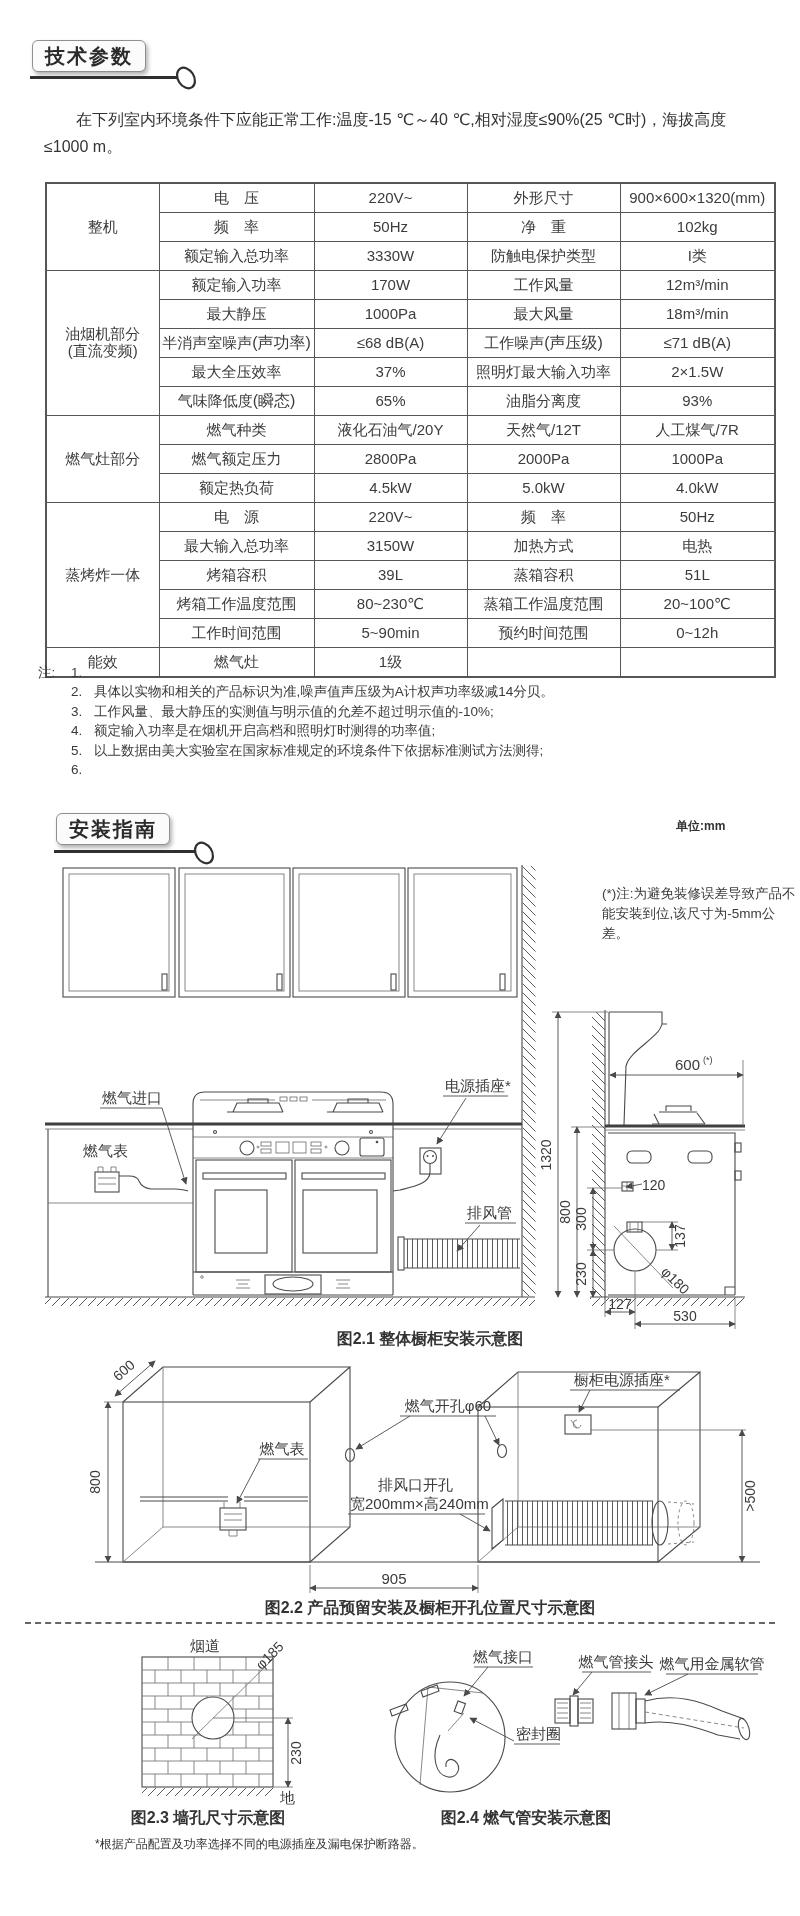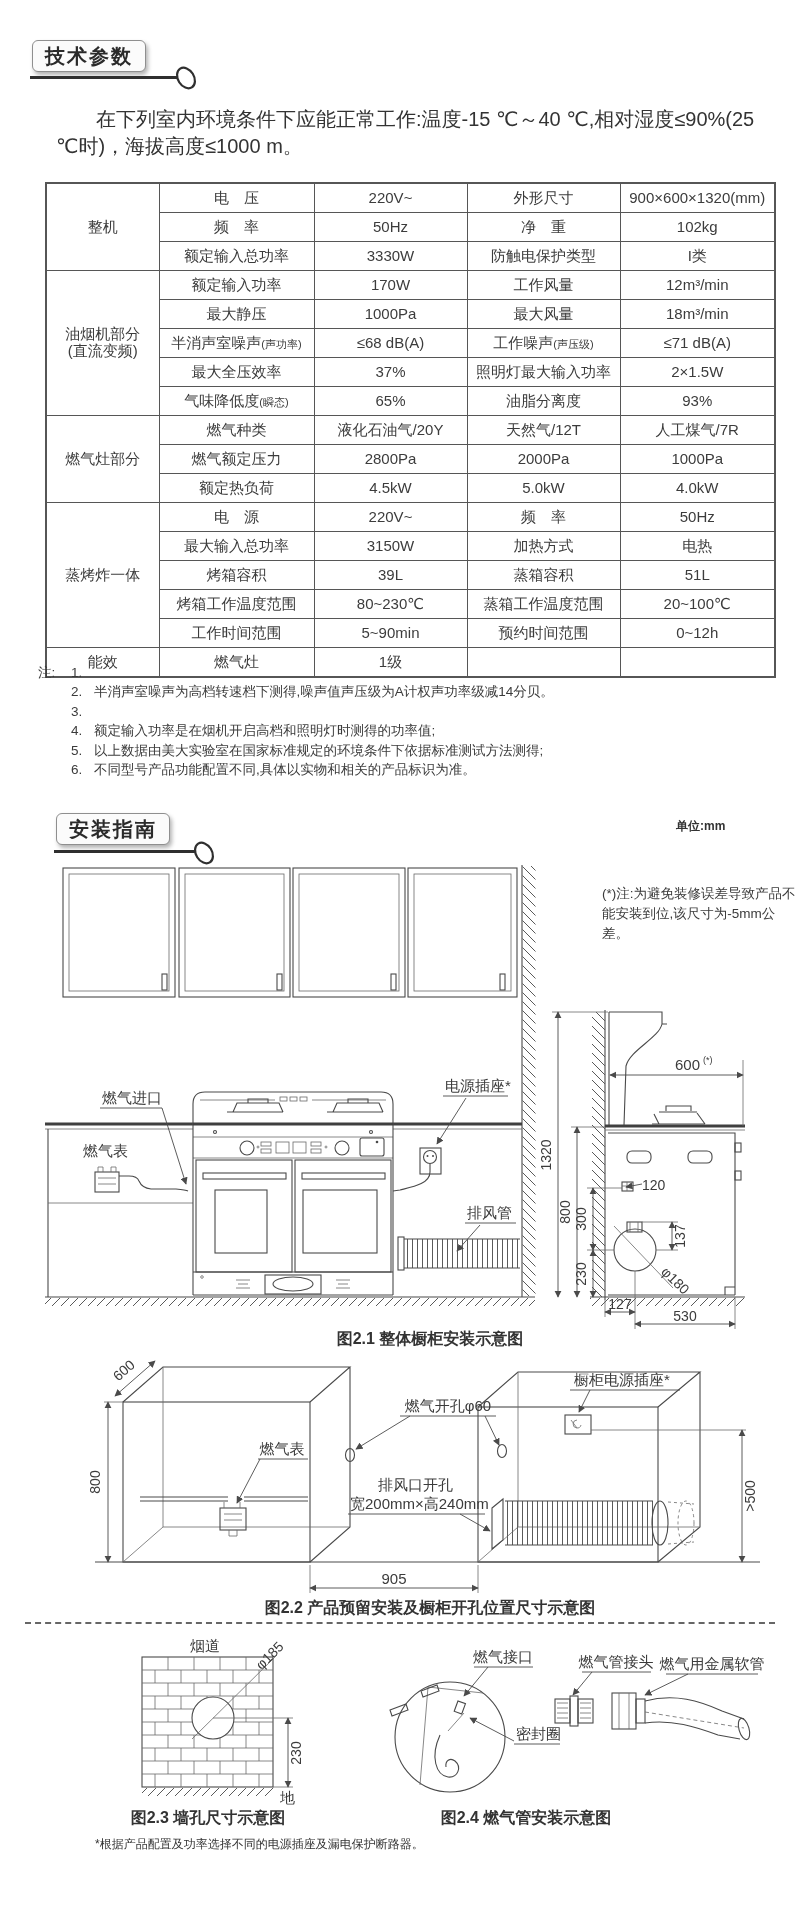--- a/index.html
+++ b/index.html
@@ -2,26 +2,26 @@
 <html><head>
 <meta charset="utf-8">
 <style>
   html,body{margin:0;padding:0;background:#e8e8e8;}
   .page{position:relative;width:800px;height:1916px;background:#ffffff;overflow:hidden;
         font-family:"Liberation Sans","DejaVu Sans",sans-serif;color:#3a3a3a;}
   .badge{position:absolute;border:1px solid #8f8f8f;border-radius:6px;background:#fbfbfb;
          box-shadow:2px 3px 4px rgba(0,0,0,.3);font-size:20px;font-weight:bold;color:#2a2a2a;
          padding:2px 12px;letter-spacing:2px;line-height:26px;}
   .badge-line{position:absolute;height:3px;background:#2f2f2f;}
-  .intro{position:absolute;left:56px;top:106px;width:722px;font-size:20px;line-height:27px;
+  .intro{position:absolute;left:44px;top:106px;width:722px;font-size:16px;line-height:27px;
          text-indent:2em;color:#333;}
   table.spec{position:absolute;left:45px;top:182px;width:729px;border-collapse:collapse;
          table-layout:fixed;font-size:15px;color:#3c3c3c;text-align:center;border:2px solid #565656;}
   table.spec td{border:1px solid #565656;padding:0 2px;height:28px;line-height:1.12;overflow:hidden;}
-  .sm{font-size:11px;}
+  .sm{font-size:16px;}
   .notes{position:absolute;left:38px;top:663px;font-size:13.5px;line-height:19.4px;color:#3b3b3b;}
   .note-line{display:flex;}
   .np{width:33px;flex:none;}
   .nn{width:23px;flex:none;}
   .unit{position:absolute;left:676px;top:818px;font-size:12px;font-weight:bold;color:#333;}
   .tolnote{position:absolute;left:602px;top:884px;width:200px;font-size:13.5px;line-height:20px;color:#3b3b3b;}
   .dashsep{position:absolute;left:25px;top:1622px;width:750px;border-top:2px dashed #666;}
   .footnote{position:absolute;left:95px;top:1836px;font-size:12px;color:#333;}
   svg{position:absolute;}
   .ln{stroke:#4a4a4a;fill:none;stroke-width:1.1;}
@@ -184,40 +184,40 @@
   </table>
 
   <div class="notes">
     <div class="note-line">
       <span class="np">注:</span>
       <span class="nn">1.</span>
     </div>
     <div class="note-line">
       <span class="np"></span>
       <span class="nn">2.</span>
-      <span>半消声室噪声为高档转速档下测得,噪声值声压级为A计权声功率级减14分贝。</span>
+      <span>具体以实物和相关的产品标识为准,噪声值声压级为A计权声功率级减14分贝。</span>
     </div>
     <div class="note-line">
       <span class="np"></span>
       <span class="nn">3.</span>
+      <span>工作风量、最大静压的实测值与明示值的允差不超过明示值的-10%;</span>
     </div>
     <div class="note-line">
       <span class="np"></span>
       <span class="nn">4.</span>
       <span>额定输入功率是在烟机开启高档和照明灯时测得的功率值;</span>
     </div>
     <div class="note-line">
       <span class="np"></span>
       <span class="nn">5.</span>
       <span>以上数据由美大实验室在国家标准规定的环境条件下依据标准测试方法测得;</span>
     </div>
     <div class="note-line">
       <span class="np"></span>
       <span class="nn">6.</span>
-      <span>不同型号产品功能配置不同,具体以实物和相关的产品标识为准。</span>
     </div>
   </div>
 
   <div class="badge" style="left:56px;top:813px;">
     <span>安装指南</span>
   </div>
   <div class="badge-line" style="left:54px;top:850px;width:142px;"></div>
   <svg style="left:190px;top:838px;" width="34" height="30" viewBox="0 0 34 30">
     <ellipse cx="14" cy="15" rx="8" ry="11" transform="rotate(-32 14 15)" fill="#fff" stroke="#2f2f2f" stroke-width="2.2"></ellipse>
   </svg>

